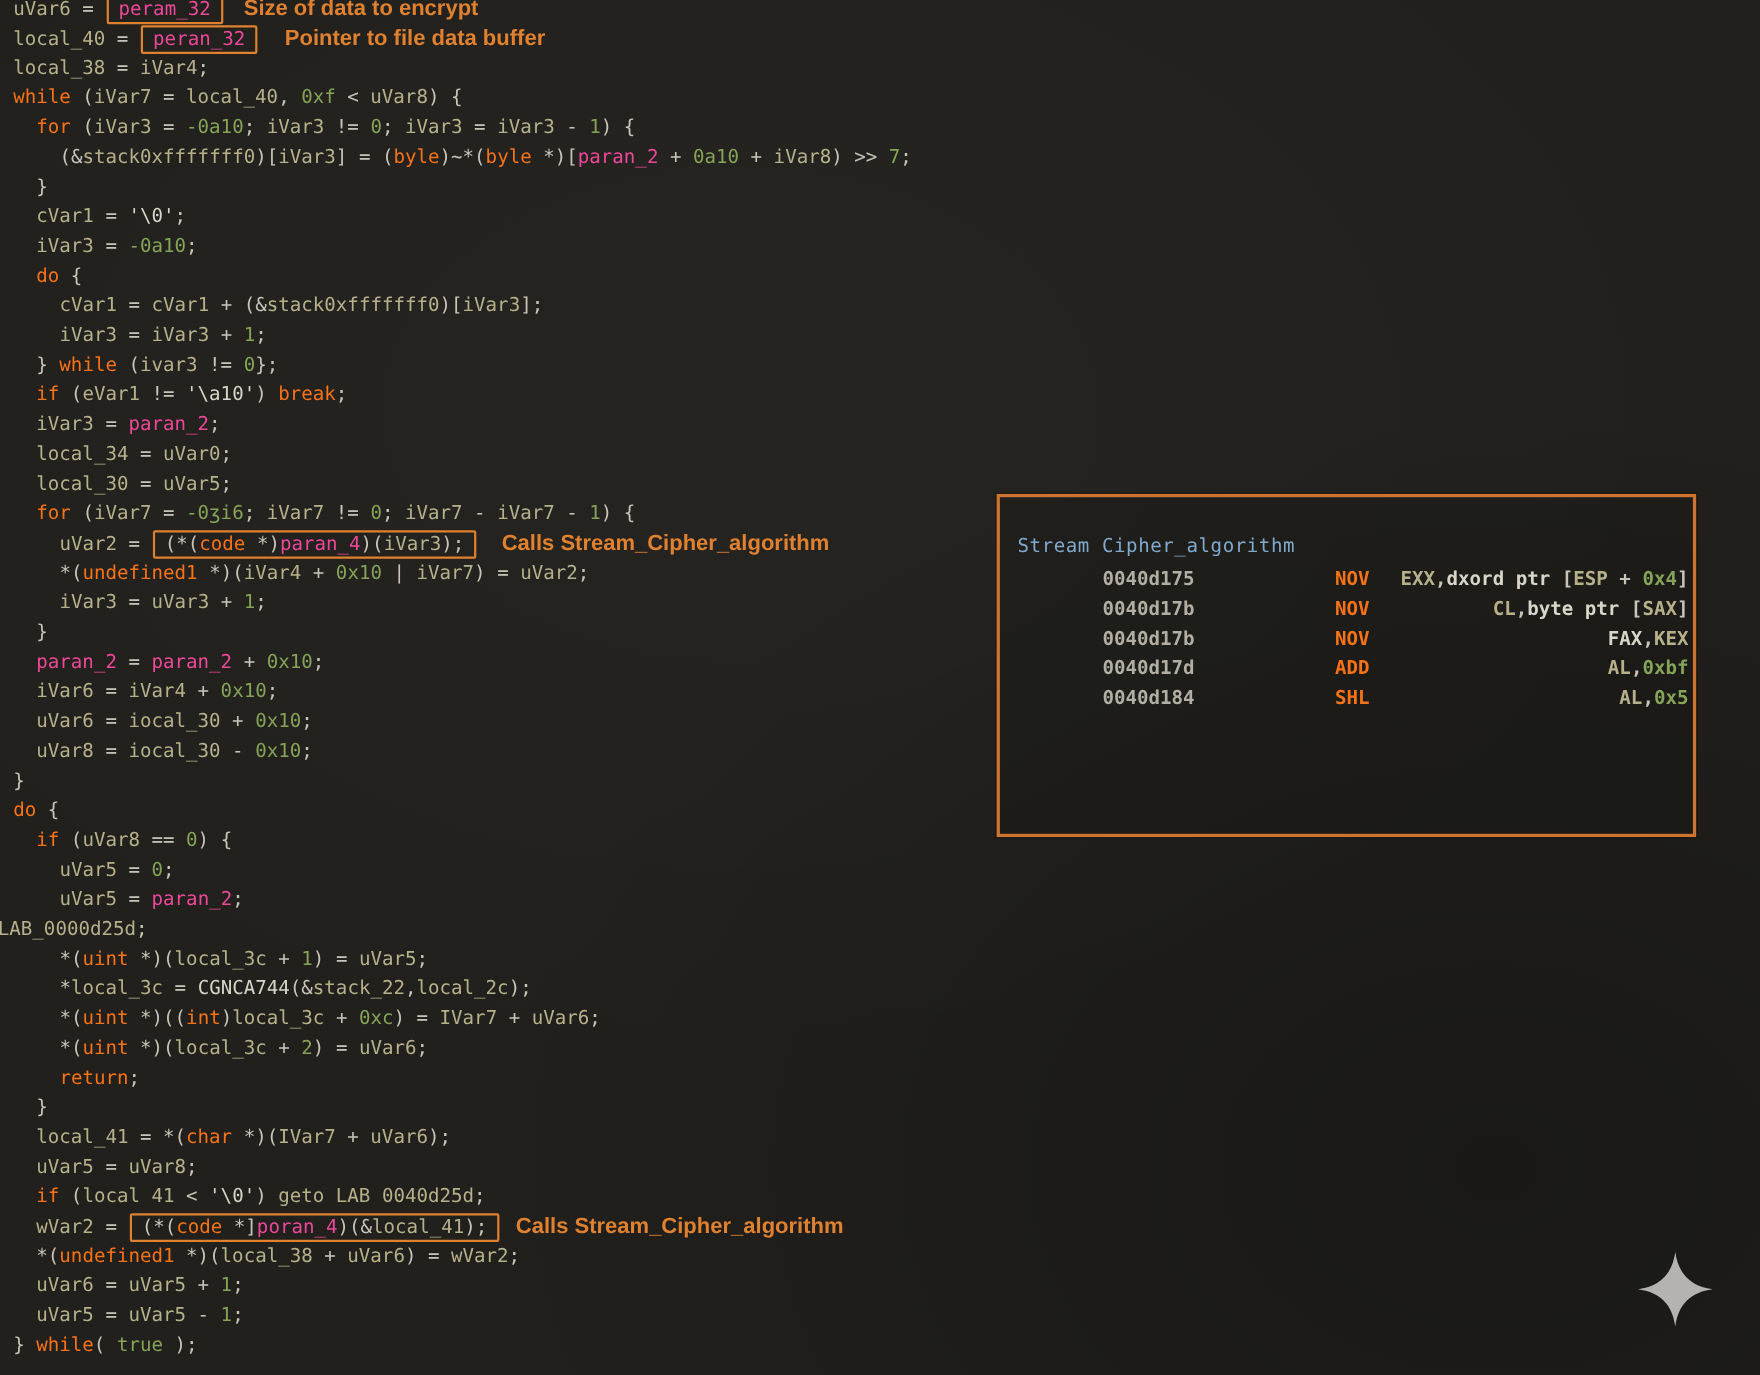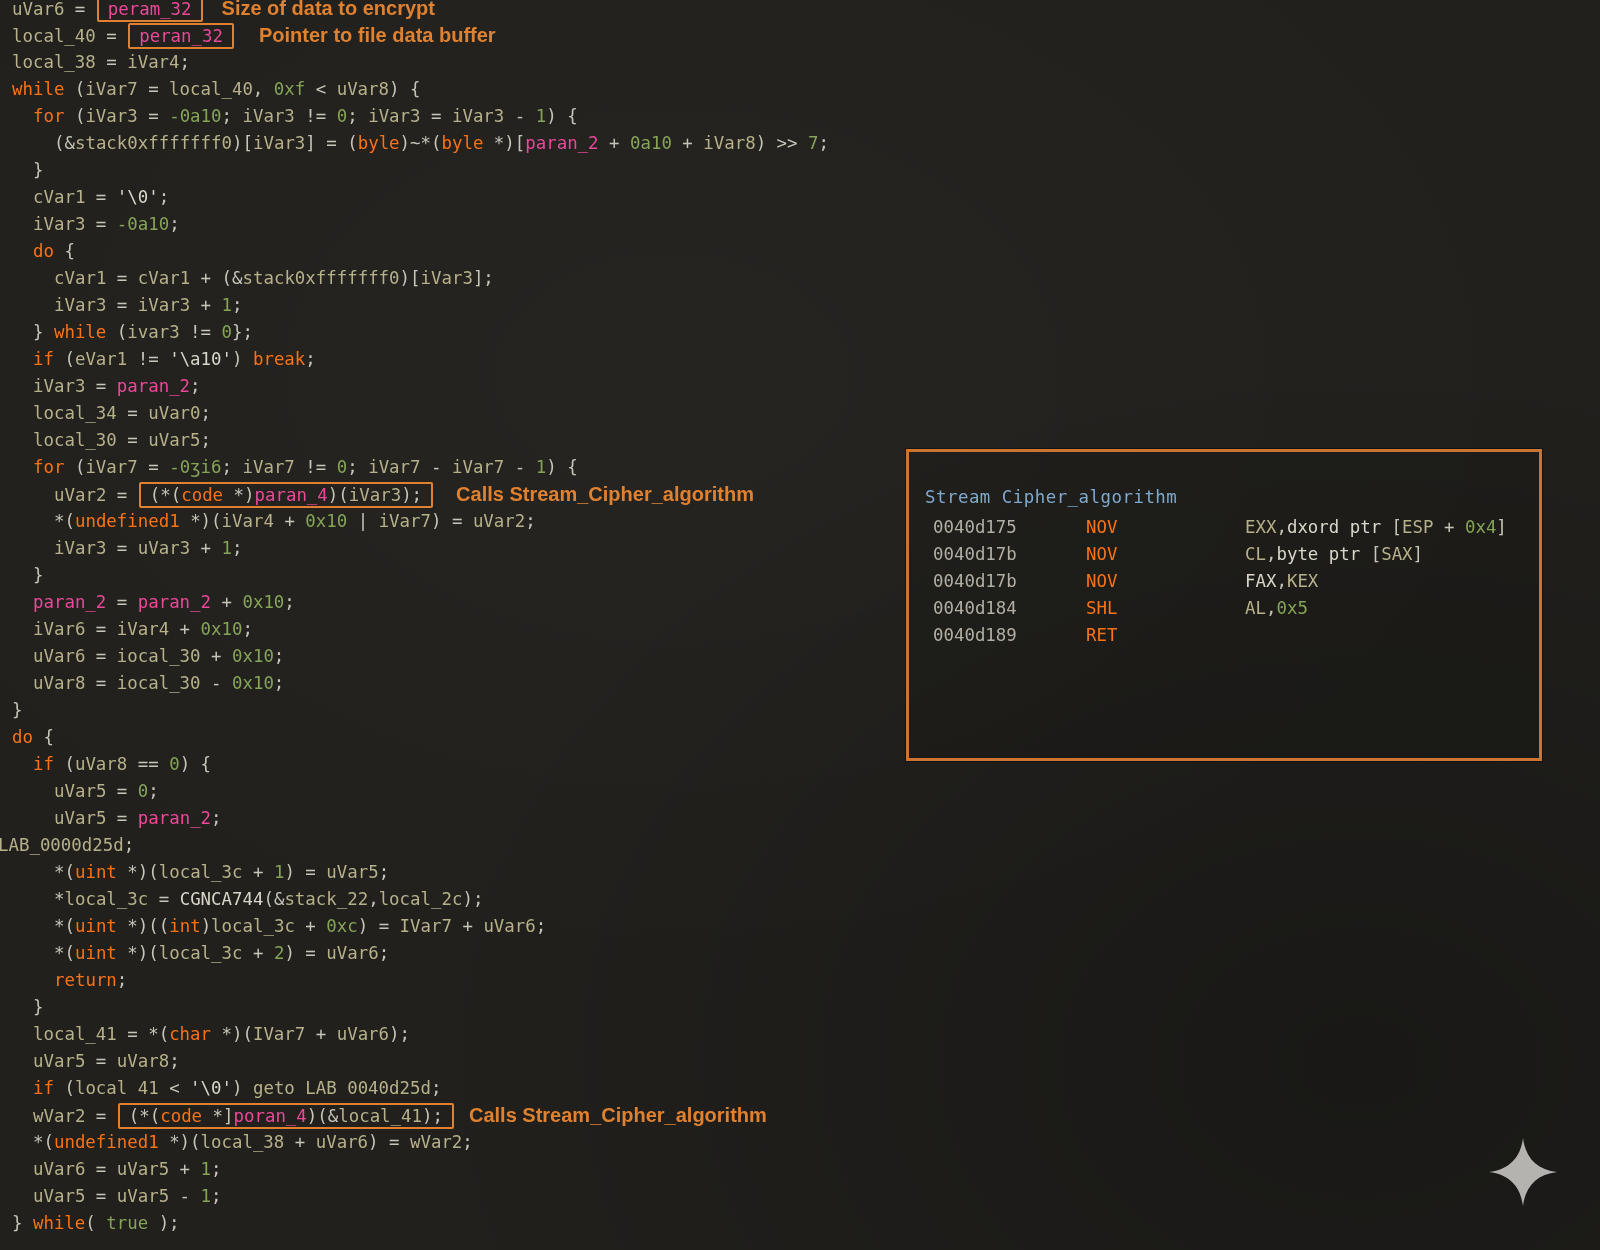--- a/index.html
+++ b/index.html
@@ -28,42 +28,43 @@
     padding:0 9px;margin:0 1px;line-height:22px;vertical-align:baseline;
   }
   .note{
     font-family:"Liberation Sans", sans-serif;font-weight:bold;font-size:20px;
     color:#e0812f;letter-spacing:0;vertical-align:baseline;
   }
   #asm-panel{
     position:absolute;left:906px;top:449px;width:630px;height:306px;
     border:3px solid #cd7430;background:rgba(20,19,17,0.25);
     box-shadow:0 0 0 1px rgba(0,0,0,0.4);
+    text-align:right;
   }
   #asm-title{
     position:absolute;left:16px;top:35px;
     font-size:17.4px;color:#7fa9cd;letter-spacing:0.5px;
   }
-  #asm-rows{position:absolute;left:24px;top:62px;right:4px;}
+  #asm-rows{position:absolute;left:24px;top:62px;right:4px;font-weight:bold;}
   .asm-row{display:grid;grid-template-columns:153px 159px auto;height:27px;font-size:17.4px;line-height:27px;white-space:pre;}
   .addr{color:#b2aea3;}
   .mn{color:#f97316;}
   #sparkle{position:absolute;left:1489px;top:1138px;width:68px;height:68px;}
 </style>
 </head>
 <body>
 
 <div id="code-area"><div class="code-line" style="padding-left: 0px;"><span class="v">uVar6 </span><span class="pl">= </span><span class="obox"><span class="par">peram_32</span></span><span class="note" style="margin-left: 18px;">Size of data to encrypt</span></div><div class="code-line" style="padding-left: 0px;"><span class="v">local_40 </span><span class="pl">= </span><span class="obox"><span class="par">peran_32</span></span><span class="note" style="margin-left: 24px;">Pointer to file data buffer</span></div><div class="code-line" style="padding-left: 0px;"><span class="v">local_38 </span><span class="pl">= </span><span class="v">iVar4</span><span class="pl">;</span></div><div class="code-line" style="padding-left: 0px;"><span class="kw">while </span><span class="pl">(</span><span class="v">iVar7 </span><span class="pl">= </span><span class="v">local_40</span><span class="pl">, </span><span class="n">0xf </span><span class="pl">&lt; </span><span class="v">uVar8</span><span class="pl">) {</span></div><div class="code-line" style="padding-left: 21px;"><span class="kw">for </span><span class="pl">(</span><span class="v">iVar3 </span><span class="pl">= </span><span class="n">-0a10</span><span class="pl">; </span><span class="v">iVar3 </span><span class="pl">!= </span><span class="n">0</span><span class="pl">; </span><span class="v">iVar3 </span><span class="pl">= </span><span class="v">iVar3 </span><span class="pl">- </span><span class="n">1</span><span class="pl">) {</span></div><div class="code-line" style="padding-left: 42px;"><span class="pl">(&amp;</span><span class="v">stack0xfffffff0</span><span class="pl">)[</span><span class="v">iVar3</span><span class="pl">] = (</span><span class="kw">byle</span><span class="pl">)~*(</span><span class="kw">byle</span><span class="pl"> *)[</span><span class="par">paran_2</span><span class="pl"> + </span><span class="n">0a10</span><span class="pl"> + </span><span class="v">iVar8</span><span class="pl">) &gt;&gt; </span><span class="n">7</span><span class="pl">;</span></div><div class="code-line" style="padding-left: 21px;"><span class="pl">}</span></div><div class="code-line" style="padding-left: 21px;"><span class="v">cVar1 </span><span class="pl">= </span><span class="st">'\0'</span><span class="pl">;</span></div><div class="code-line" style="padding-left: 21px;"><span class="v">iVar3 </span><span class="pl">= </span><span class="n">-0a10</span><span class="pl">;</span></div><div class="code-line" style="padding-left: 21px;"><span class="kw">do </span><span class="pl">{</span></div><div class="code-line" style="padding-left: 42px;"><span class="v">cVar1 </span><span class="pl">= </span><span class="v">cVar1 </span><span class="pl">+ (&amp;</span><span class="v">stack0xfffffff0</span><span class="pl">)[</span><span class="v">iVar3</span><span class="pl">];</span></div><div class="code-line" style="padding-left: 42px;"><span class="v">iVar3 </span><span class="pl">= </span><span class="v">iVar3 </span><span class="pl">+ </span><span class="n">1</span><span class="pl">;</span></div><div class="code-line" style="padding-left: 21px;"><span class="pl">} </span><span class="kw">while </span><span class="pl">(</span><span class="v">ivar3 </span><span class="pl">!= </span><span class="n">0</span><span class="pl">};</span></div><div class="code-line" style="padding-left: 21px;"><span class="kw">if </span><span class="pl">(</span><span class="v">eVar1 </span><span class="pl">!= </span><span class="st">'\a10'</span><span class="pl">) </span><span class="kw">break</span><span class="pl">;</span></div><div class="code-line" style="padding-left: 21px;"><span class="v">iVar3 </span><span class="pl">= </span><span class="par">paran_2</span><span class="pl">;</span></div><div class="code-line" style="padding-left: 21px;"><span class="v">local_34 </span><span class="pl">= </span><span class="v">uVar0</span><span class="pl">;</span></div><div class="code-line" style="padding-left: 21px;"><span class="v">local_30 </span><span class="pl">= </span><span class="v">uVar5</span><span class="pl">;</span></div><div class="code-line" style="padding-left: 21px;"><span class="kw">for </span><span class="pl">(</span><span class="v">iVar7 </span><span class="pl">= </span><span class="n">-0ʒi6</span><span class="pl">; </span><span class="v">iVar7 </span><span class="pl">!= </span><span class="n">0</span><span class="pl">; </span><span class="v">iVar7 </span><span class="pl">- </span><span class="v">iVar7 </span><span class="pl">- </span><span class="n">1</span><span class="pl">) {</span></div><div class="code-line" style="padding-left: 42px;"><span class="v">uVar2 </span><span class="pl">= </span><span class="obox"><span class="pl">(*(</span><span class="kw">code</span><span class="pl"> *)</span><span class="par">paran_4</span><span class="pl">)(</span><span class="v">iVar3</span><span class="pl">);</span></span><span class="note" style="margin-left: 22px;">Calls Stream_Cipher_algorithm</span></div><div class="code-line" style="padding-left: 42px;"><span class="pl">*(</span><span class="kw">undefined1</span><span class="pl"> *)(</span><span class="v">iVar4</span><span class="pl"> + </span><span class="n">0x10</span><span class="pl"> | </span><span class="v">iVar7</span><span class="pl">) = </span><span class="v">uVar2</span><span class="pl">;</span></div><div class="code-line" style="padding-left: 42px;"><span class="v">iVar3 </span><span class="pl">= </span><span class="v">uVar3 </span><span class="pl">+ </span><span class="n">1</span><span class="pl">;</span></div><div class="code-line" style="padding-left: 21px;"><span class="pl">}</span></div><div class="code-line" style="padding-left: 21px;"><span class="par">paran_2 </span><span class="pl">= </span><span class="par">paran_2 </span><span class="pl">+ </span><span class="n">0x10</span><span class="pl">;</span></div><div class="code-line" style="padding-left: 21px;"><span class="v">iVar6 </span><span class="pl">= </span><span class="v">iVar4 </span><span class="pl">+ </span><span class="n">0x10</span><span class="pl">;</span></div><div class="code-line" style="padding-left: 21px;"><span class="v">uVar6 </span><span class="pl">= </span><span class="v">iocal_30 </span><span class="pl">+ </span><span class="n">0x10</span><span class="pl">;</span></div><div class="code-line" style="padding-left: 21px;"><span class="v">uVar8 </span><span class="pl">= </span><span class="v">iocal_30 </span><span class="pl">- </span><span class="n">0x10</span><span class="pl">;</span></div><div class="code-line" style="padding-left: 0px;"><span class="pl">}</span></div><div class="code-line" style="padding-left: 0px;"><span class="kw">do </span><span class="pl">{</span></div><div class="code-line" style="padding-left: 21px;"><span class="kw">if </span><span class="pl">(</span><span class="v">uVar8 </span><span class="pl">== </span><span class="n">0</span><span class="pl">) {</span></div><div class="code-line" style="padding-left: 42px;"><span class="v">uVar5 </span><span class="pl">= </span><span class="n">0</span><span class="pl">;</span></div><div class="code-line" style="padding-left: 42px;"><span class="v">uVar5 </span><span class="pl">= </span><span class="par">paran_2</span><span class="pl">;</span></div><div class="code-line" style="padding-left: 0px; margin-left: -14px;"><span class="v">LAB_0000d25d</span><span class="pl">;</span></div><div class="code-line" style="padding-left: 42px;"><span class="pl">*(</span><span class="kw">uint</span><span class="pl"> *)(</span><span class="v">local_3c</span><span class="pl"> + </span><span class="n">1</span><span class="pl">) = </span><span class="v">uVar5</span><span class="pl">;</span></div><div class="code-line" style="padding-left: 42px;"><span class="pl">*</span><span class="v">local_3c</span><span class="pl"> = </span><span class="st">CGNCA744</span><span class="pl">(&amp;</span><span class="v">stack_22</span><span class="pl">,</span><span class="v">local_2c</span><span class="pl">);</span></div><div class="code-line" style="padding-left: 42px;"><span class="pl">*(</span><span class="kw">uint</span><span class="pl"> *)((</span><span class="kw">int</span><span class="pl">)</span><span class="v">local_3c</span><span class="pl"> + </span><span class="n">0xc</span><span class="pl">) = </span><span class="v">IVar7</span><span class="pl"> + </span><span class="v">uVar6</span><span class="pl">;</span></div><div class="code-line" style="padding-left: 42px;"><span class="pl">*(</span><span class="kw">uint</span><span class="pl"> *)(</span><span class="v">local_3c</span><span class="pl"> + </span><span class="n">2</span><span class="pl">) = </span><span class="v">uVar6</span><span class="pl">;</span></div><div class="code-line" style="padding-left: 42px;"><span class="kw">return</span><span class="pl">;</span></div><div class="code-line" style="padding-left: 21px;"><span class="pl">}</span></div><div class="code-line" style="padding-left: 21px;"><span class="v">local_41 </span><span class="pl">= *(</span><span class="kw">char</span><span class="pl"> *)(</span><span class="v">IVar7</span><span class="pl"> + </span><span class="v">uVar6</span><span class="pl">);</span></div><div class="code-line" style="padding-left: 21px;"><span class="v">uVar5 </span><span class="pl">= </span><span class="v">uVar8</span><span class="pl">;</span></div><div class="code-line" style="padding-left: 21px;"><span class="kw">if </span><span class="pl">(</span><span class="v">local 41 </span><span class="pl">&lt; </span><span class="st">'\0'</span><span class="pl">) </span><span class="v">geto LAB 0040d25d</span><span class="pl">;</span></div><div class="code-line" style="padding-left: 21px;"><span class="v">wVar2 </span><span class="pl">= </span><span class="obox"><span class="pl">(*(</span><span class="kw">code</span><span class="pl"> *]</span><span class="par">poran_4</span><span class="pl">)(&amp;</span><span class="v">local_41</span><span class="pl">);</span></span><span class="note" style="margin-left: 14px;">Calls Stream_Cipher_algorithm</span></div><div class="code-line" style="padding-left: 21px;"><span class="pl">*(</span><span class="kw">undefined1</span><span class="pl"> *)(</span><span class="v">local_38</span><span class="pl"> + </span><span class="v">uVar6</span><span class="pl">) = </span><span class="v">wVar2</span><span class="pl">;</span></div><div class="code-line" style="padding-left: 21px;"><span class="v">uVar6 </span><span class="pl">= </span><span class="v">uVar5 </span><span class="pl">+ </span><span class="n">1</span><span class="pl">;</span></div><div class="code-line" style="padding-left: 21px;"><span class="v">uVar5 </span><span class="pl">= </span><span class="v">uVar5 </span><span class="pl">- </span><span class="n">1</span><span class="pl">;</span></div><div class="code-line" style="padding-left: 0px;"><span class="pl">} </span><span class="kw">while</span><span class="pl">( </span><span class="n">true</span><span class="pl"> );</span></div></div>
 
 <div id="asm-panel">
   <div id="asm-title">Stream Cipher_algorithm</div>
   <div id="asm-rows">
       <div class="asm-row"><span class="addr">0040d175</span><span class="mn">NOV</span><span><span class="v">EXX</span><span class="pl">,</span><span class="st">dxord ptr </span><span class="pl">[</span><span class="v">ESP</span><span class="pl"> + </span><span class="n">0x4</span><span class="pl">]</span></span></div>
       <div class="asm-row"><span class="addr">0040d17b</span><span class="mn">NOV</span><span><span class="v">CL</span><span class="pl">,</span><span class="st">byte ptr </span><span class="pl">[</span><span class="v">SAX</span><span class="pl">]</span></span></div>
       <div class="asm-row"><span class="addr">0040d17b</span><span class="mn">NOV</span><span><span class="st">FAX</span><span class="pl">,</span><span class="v">KEX</span></span></div>
+      <div class="asm-row"><span class="addr">0040d17d</span><span class="mn">ADD</span><span><span class="v">AL</span><span class="pl">,</span><span class="n">0xbf</span></span></div>
       <div class="asm-row"><span class="addr">0040d184</span><span class="mn">SHL</span><span><span class="v">AL</span><span class="pl">,</span><span class="n">0x5</span></span></div>
-      <div class="asm-row"><span class="addr">0040d189</span><span class="mn">RET</span><span></span></div>
     </div>
 </div>
 
 <svg id="sparkle" viewBox="0 0 68 68" xmlns="http://www.w3.org/2000/svg">
   <path d="M34 0 C36.5 20 48 31.5 68 34 C48 36.5 36.5 48 34 68 C31.5 48 20 36.5 0 34 C20 31.5 31.5 20 34 0 Z" fill="#b4b3b0"></path>
 </svg>
 
 </body></html>

